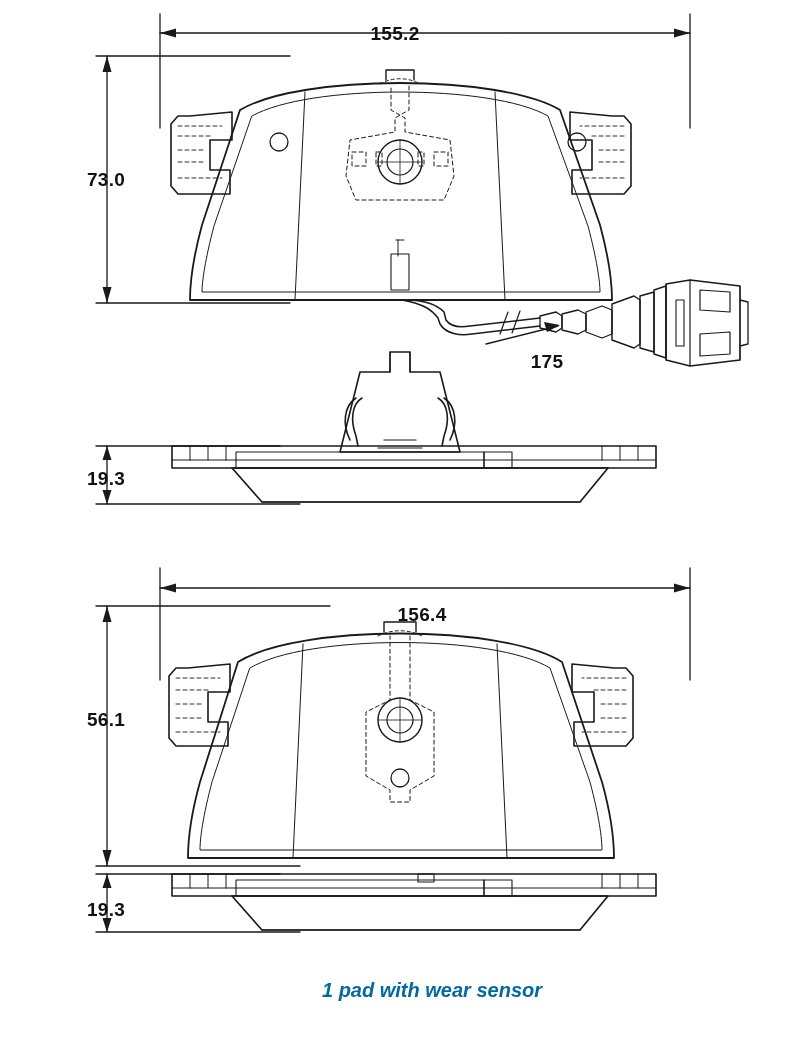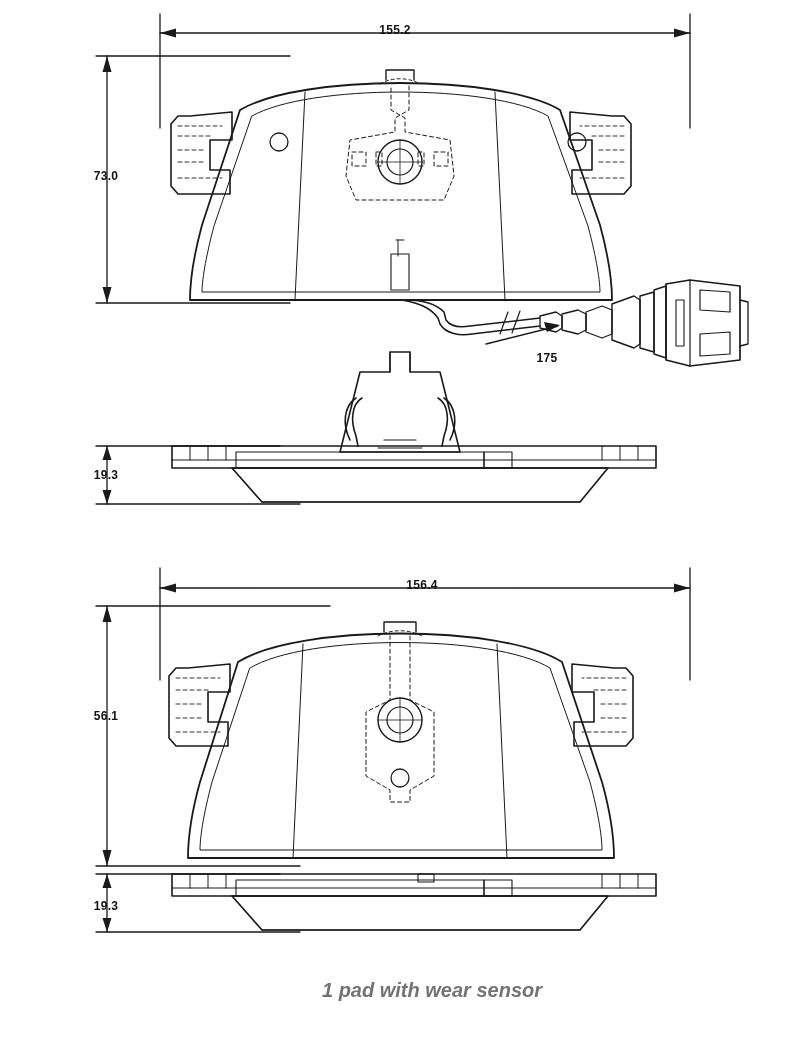--- a/index.html
+++ b/index.html
@@ -18,39 +18,39 @@
     position: absolute;
     left: 0;
     top: 0;
     width: 800px;
     height: 1038px;
   }
   .dim-label {
     position: absolute;
     font-family: "Liberation Sans", sans-serif;
     font-weight: bold;
-    font-size: 12px;
+    font-size: 19px;
     color: #111111;
     letter-spacing: 0.3px;
     white-space: nowrap;
   }
   .caption {
     position: absolute;
     font-family: "Liberation Sans", sans-serif;
     font-weight: bold;
     font-style: italic;
     font-size: 20px;
-    color: #737373;
+    color: #0369a1;
     white-space: nowrap;
   }
   .lbl-1552 { left: 395px; top: 23px; transform: translateX(-50%); }
   .lbl-730  { left: 106px; top: 169px; transform: translateX(-50%); text-align: center; }
   .lbl-175  { left: 547px; top: 351px; transform: translateX(-50%); }
   .lbl-193a { left: 106px; top: 468px; transform: translateX(-50%); }
-  .lbl-1564 { left: 422px; top: 578px; transform: translateX(-50%); }
+  .lbl-1564 { left: 422px; top: 604px; transform: translateX(-50%); }
   .lbl-720  { left: 106px; top: 709px; transform: translateX(-50%); }
   .lbl-193b { left: 106px; top: 899px; transform: translateX(-50%); }
   .cap-1    { left: 432px; top: 979px; transform: translateX(-50%); }
 </style>
 </head>
 <body>
 
 <svg id="canvas" viewBox="0 0 800 1038" xmlns="http://www.w3.org/2000/svg">
   <rect x="0" y="0" width="800" height="1038" fill="#ffffff"></rect>
 

